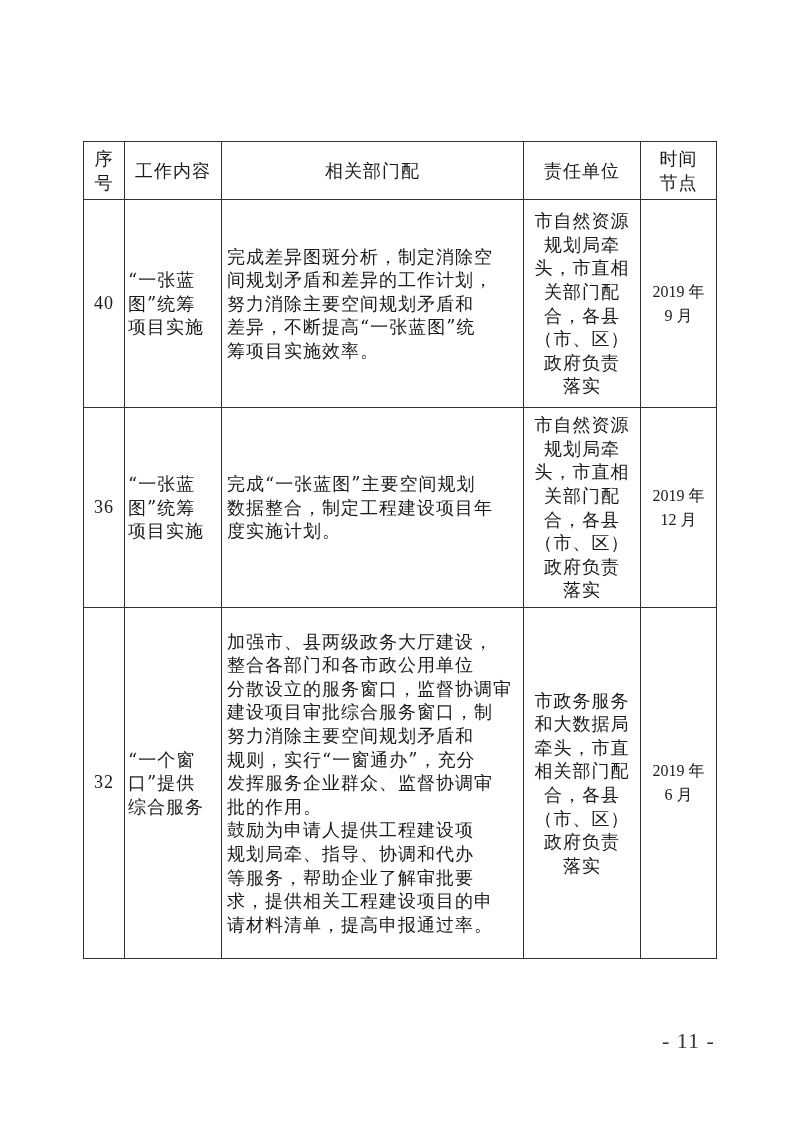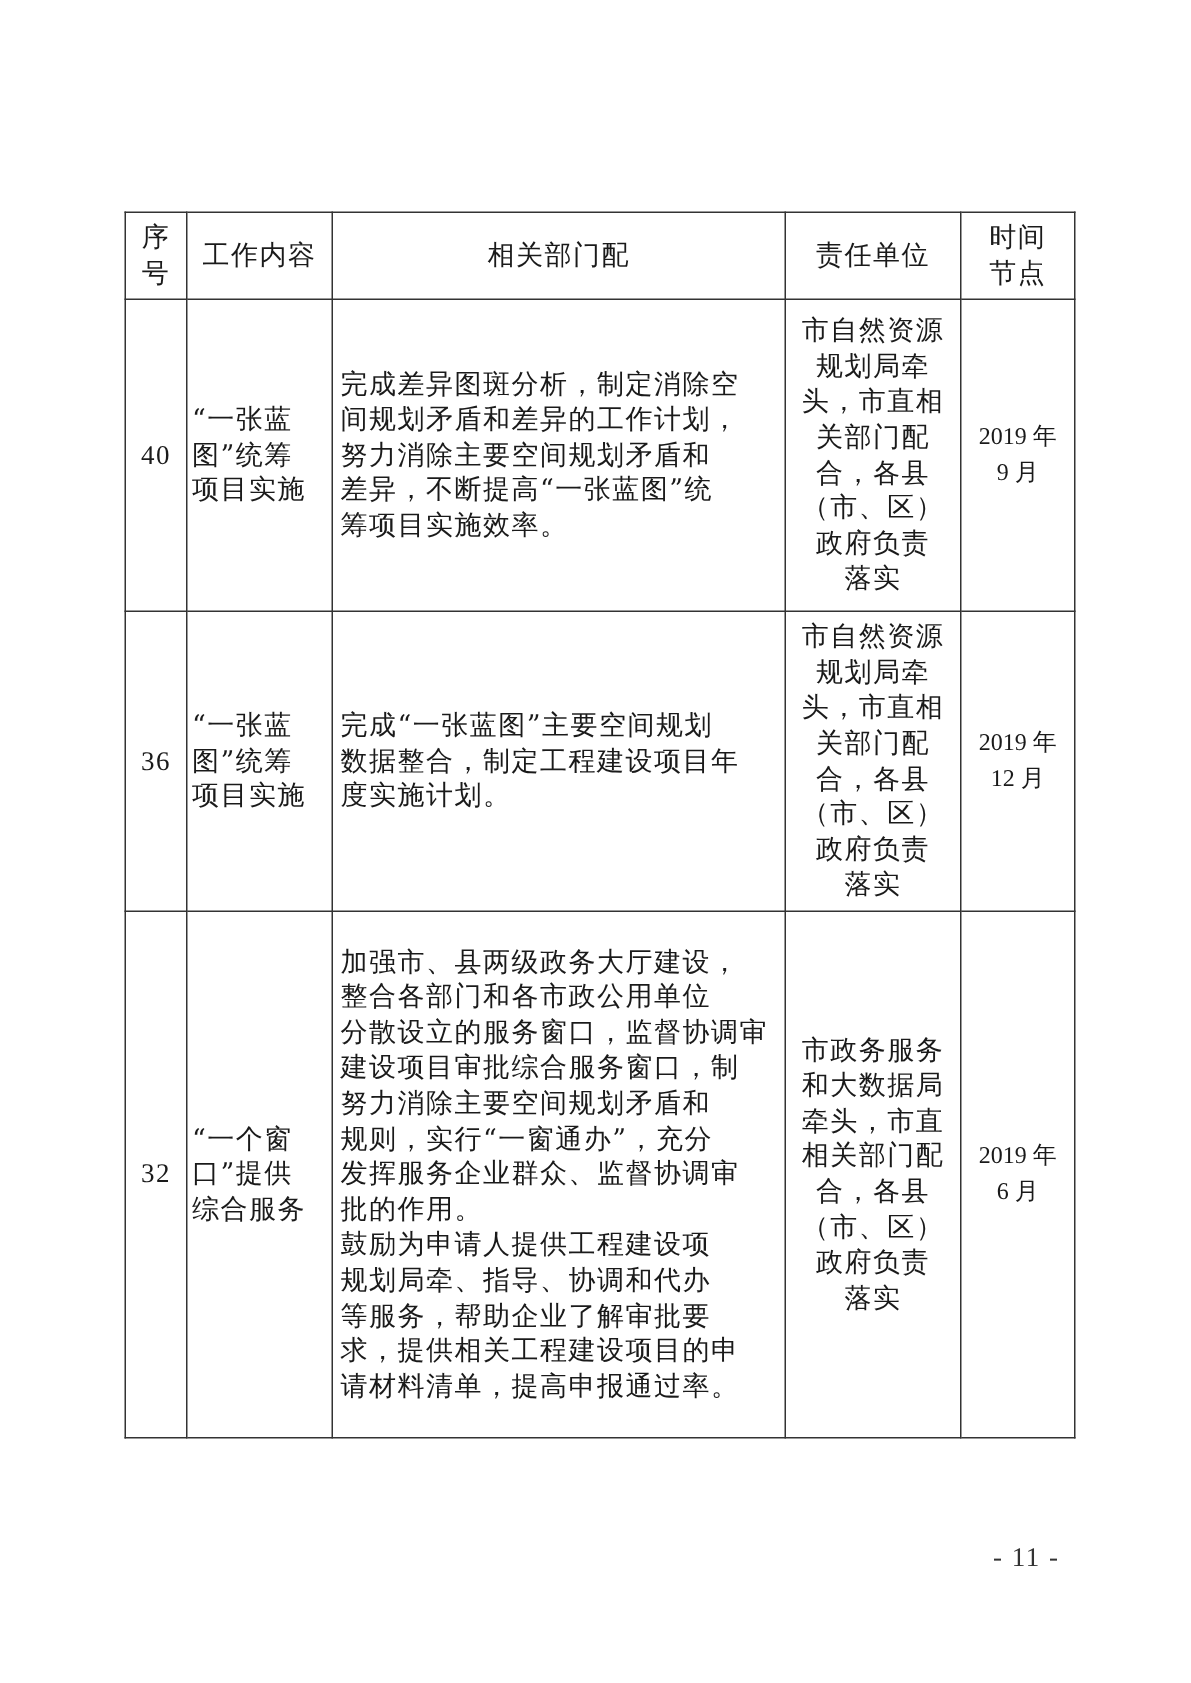--- a/index.html
+++ b/index.html
@@ -20,21 +20,21 @@
   tr.r32 { height:351px; }
   .num { text-align:center; font-family:"Liberation Serif", serif; font-size:19px; letter-spacing:0; }
   .content { text-align:left; padding-right:3px !important; padding-left:3px !important; }
   .task { text-align:left; padding-left:5px !important; padding-right:4px !important; }
   .resp { text-align:center; padding:0 2px !important; }
   .time { text-align:center; }
   .time .yr { font-family:"Liberation Serif", serif; font-size:16px; letter-spacing:0; }
   .line { display:block; white-space:nowrap; }
   .hdr-small { font-size:18px; line-height:24px; }
   .footer { position:absolute; left:662px; top:1028px; font-family:"Liberation Serif", serif;
-            font-size:18px; color:#333; letter-spacing:1px; }
+            font-size:22px; color:#333; letter-spacing:1px; }
 </style>
 </head>
 <body>
 
 <div class="page">
   <table class="plan">
     <colgroup>
       <col class="c1">
         <col class="c2">
         <col class="c3">

